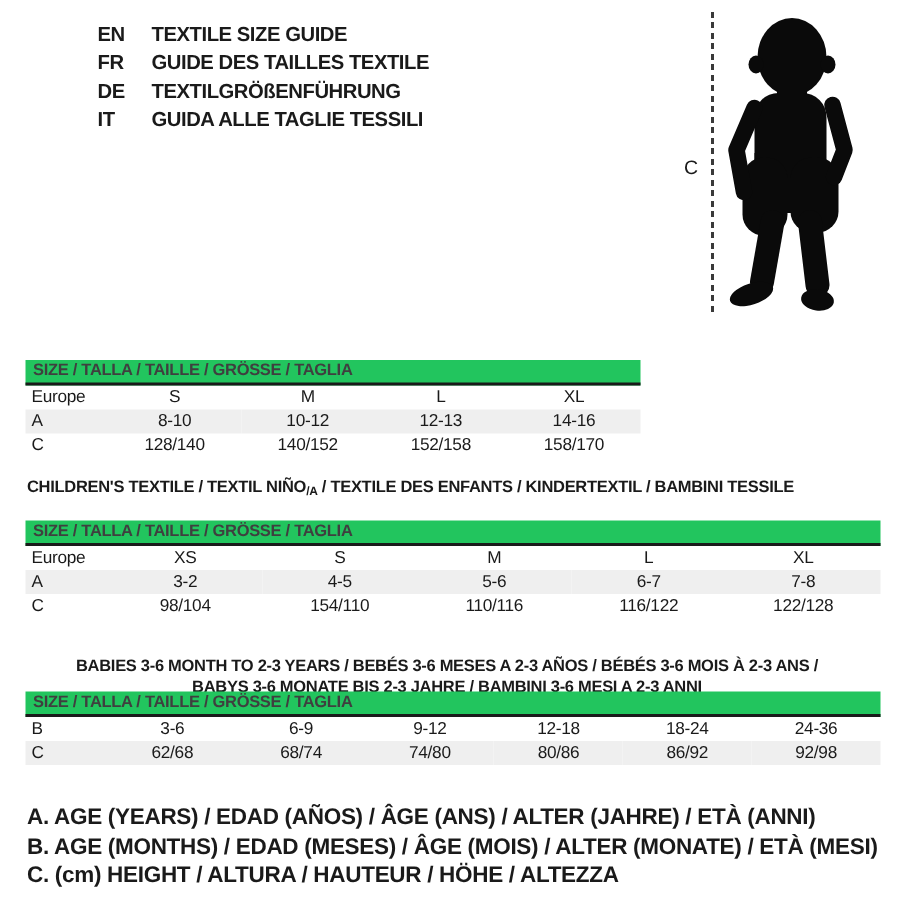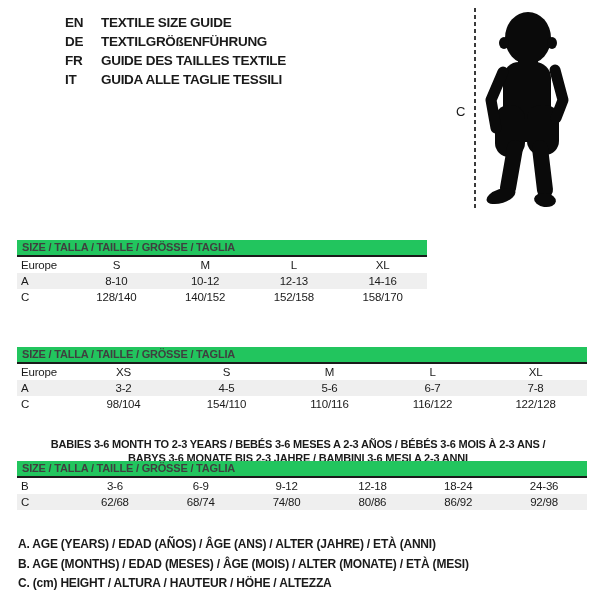--- a/index.html
+++ b/index.html
@@ -38,39 +38,39 @@
   .table-1{top:257px;width:410px;}
   .table-2{top:364px;width:570px;}
   .table-3{top:478px;width:570px;}
   table.size-table td{height:16px;padding:0;text-align:center;vertical-align:middle;}
   table.size-table td:first-child{text-align:left;padding-left:4px;}
   table.size-table col.label-col{width:55px;}
   tr.alt{background:#efefef;}
 
   
   .notes{position:absolute;left:18px;top:535px;}
-  .note-line{font-size:12px;font-weight:bold;line-height:19.5px;letter-spacing:-0.2px;white-space:nowrap;}
+  .note-line{font-size:15px;font-weight:bold;line-height:19.5px;letter-spacing:-0.2px;white-space:nowrap;}
 </style>
 </head>
 <body>
 
 <div class="page">
 
   <div class="lang-list">
     <div class="lang-row">
       <span class="lang-code">EN</span>
       <span class="lang-title">TEXTILE SIZE GUIDE</span>
     </div>
     <div class="lang-row">
+      <span class="lang-code">FR</span>
+      <span class="lang-title">GUIDE DES TAILLES TEXTILE</span>
+    </div>
+    <div class="lang-row">
       <span class="lang-code">DE</span>
       <span class="lang-title">TEXTILGRÖßENFÜHRUNG</span>
-    </div>
-    <div class="lang-row">
-      <span class="lang-code">FR</span>
-      <span class="lang-title">GUIDE DES TAILLES TEXTILE</span>
     </div>
     <div class="lang-row">
       <span class="lang-code">IT</span>
       <span class="lang-title">GUIDA ALLE TAGLIE TESSILI</span>
     </div>
   </div>
 
   <div class="dash-line"></div>
   <span class="c-label">C</span>
   <svg class="baby-svg" width="88" height="200" viewBox="0 0 88 200" fill="#0a0a0a" stroke="none">
@@ -124,20 +124,21 @@
     <tr>
       <td>C</td>
       <td>128/140</td>
       <td>140/152</td>
       <td>152/158</td>
       <td>158/170</td>
     </tr>
   </tbody>
     </table>
 
+  <div class="section-title title-2"><span>CHILDREN'S TEXTILE / TEXTIL NIÑO</span><span class="sub">/A</span><span> / TEXTILE DES ENFANTS / KINDERTEXTIL / BAMBINI TESSILE</span></div>
   <div class="size-bar bar-2">SIZE / TALLA / TAILLE / GRÖSSE / TAGLIA</div>
   <table class="size-table table-2">
     <colgroup>
         <col class="label-col">
         <col>
         <col>
         <col>
         <col>
         <col>
       </colgroup>

